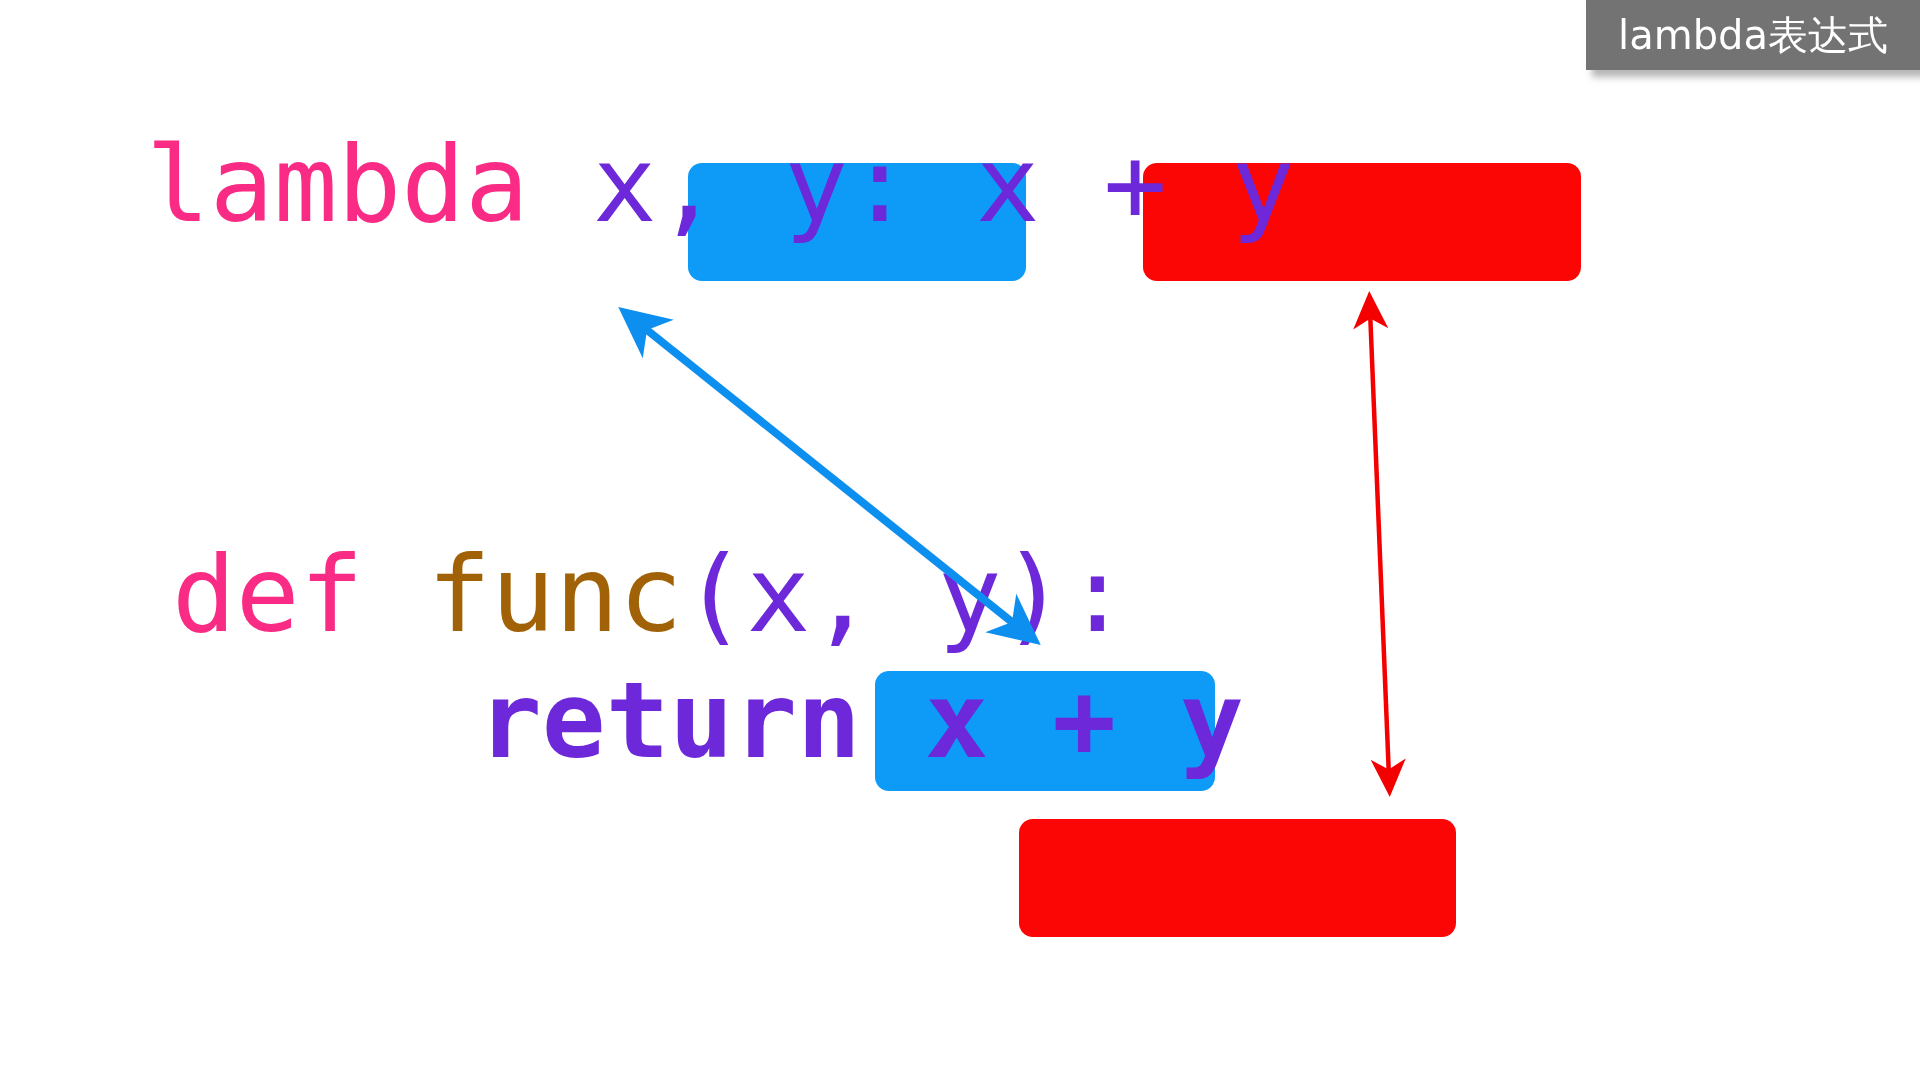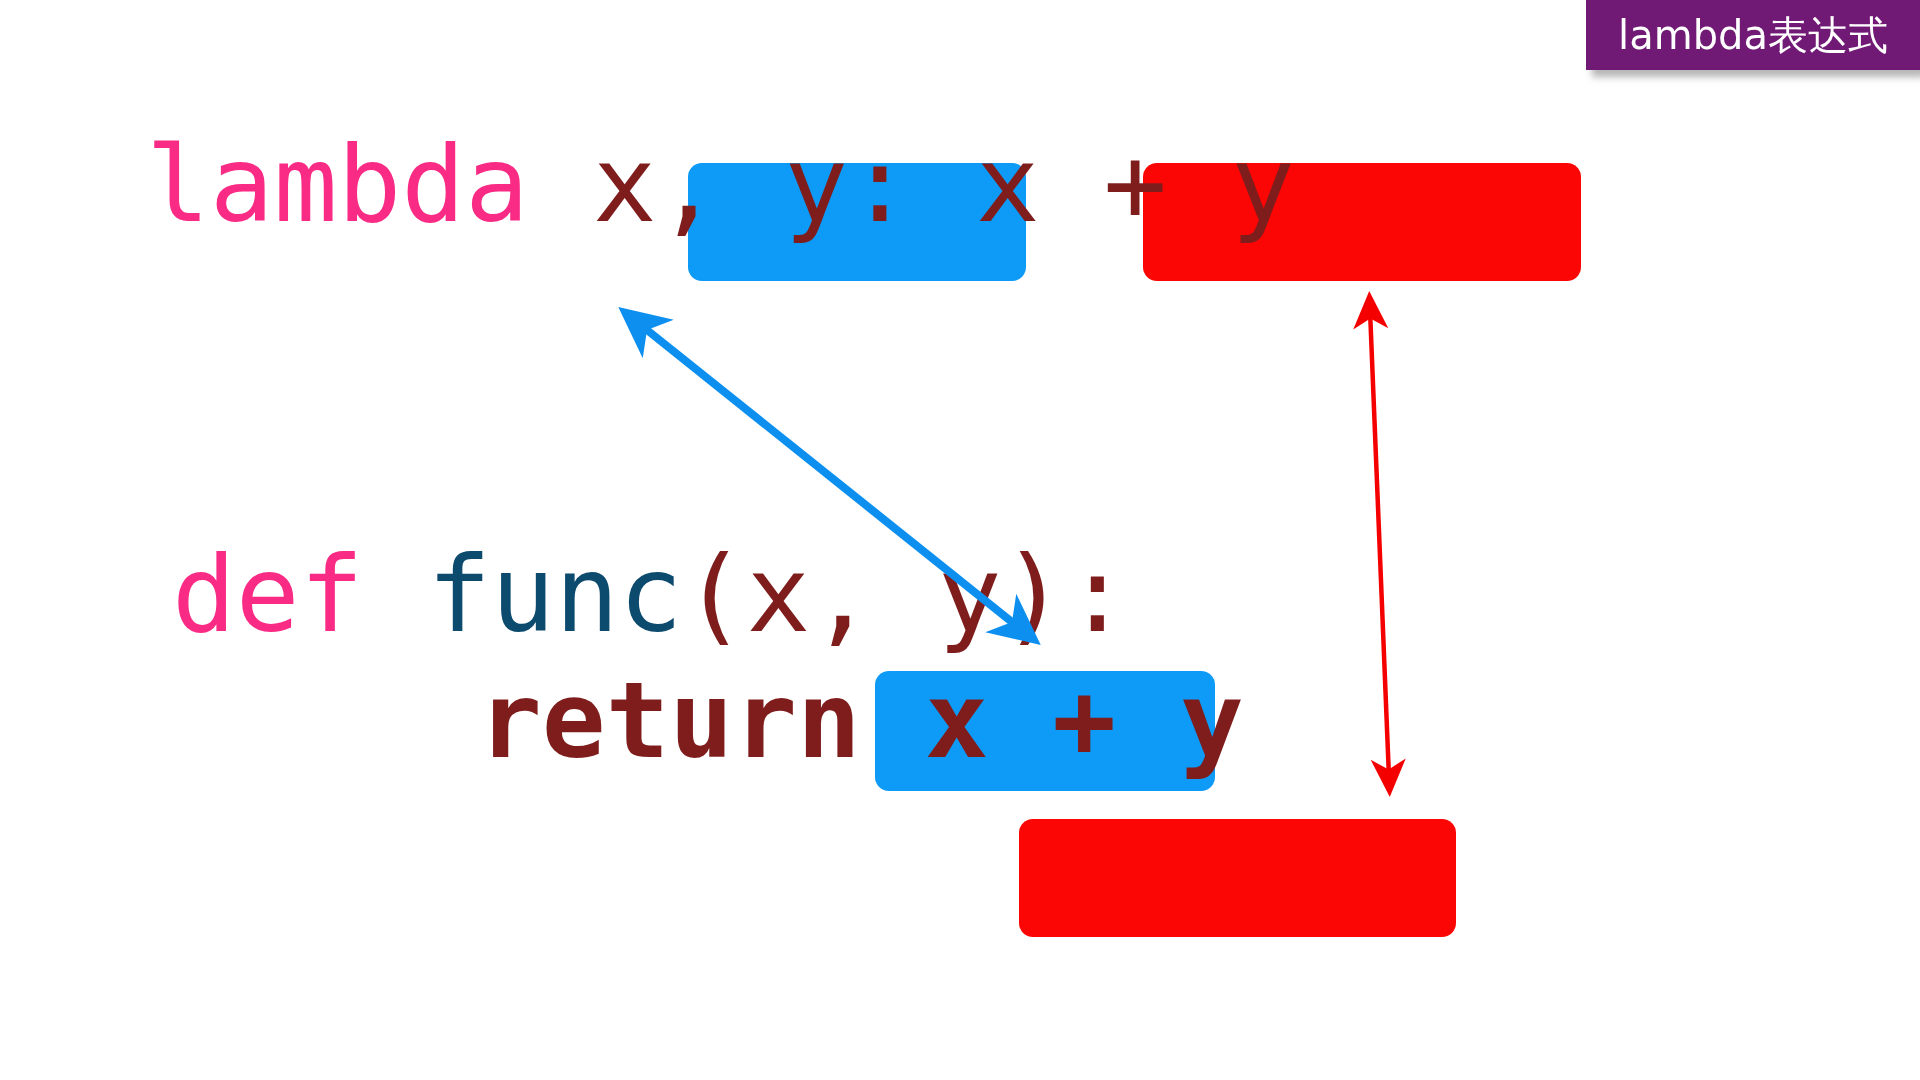--- a/index.html
+++ b/index.html
@@ -20,21 +20,21 @@
   .badge {
     position: absolute;
     top: 0px;
     left: 1586px;
     width: 334px;
     height: 70px;
     box-sizing: border-box;
     display: flex;
     align-items: center;
     justify-content: center;
-    background: #701a75;
+    background: #737373;
     box-shadow: 6px 7px 7px rgba(120,120,120,0.55);
     z-index: 30;
   }
   .badge-label {
     color: #ffffff;
     font-family: "DejaVu Sans", sans-serif;
     font-size: 40px;
     line-height: 1;
     letter-spacing: 0px;
     white-space: nowrap;
@@ -62,22 +62,22 @@
   }
   #line-return {
     left: 478px;
     top: 668px;
     font-size: 106px;
     font-weight: bold;
   }
 
   .tok { position: relative; margin-top: 40px; }
   .tok-keyword   { color: #F92B85; }
-  .tok-funcname  { color: #0c4a6e; }
-  .tok-plain     { color: #7f1d1d; }
+  .tok-funcname  { color: #a16207; }
+  .tok-plain     { color: #6d28d9; }
 
   
   .chip {
     position: absolute;
     border-radius: 14px;
     z-index: 5;
   }
   .chip-blue { background: #0D9BF7; }
   .chip-red  { background: #FC0505; }
 

